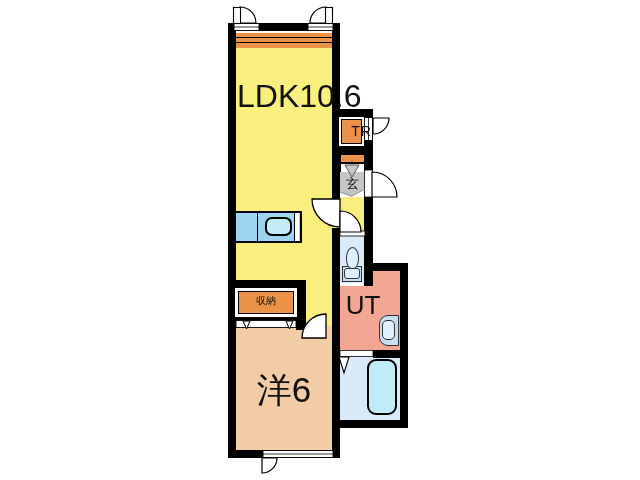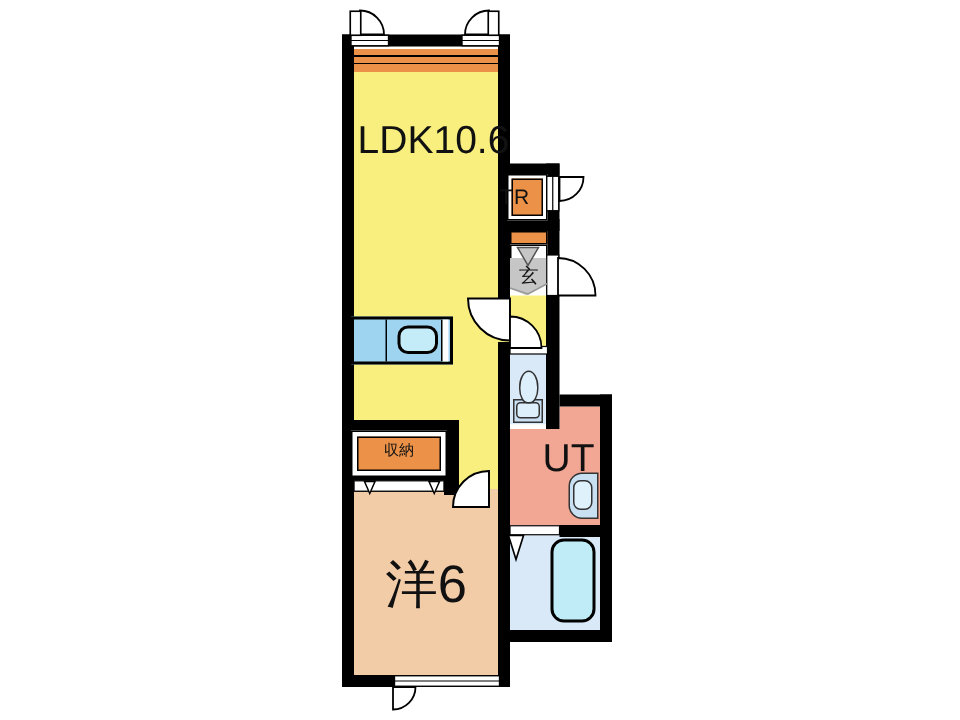--- a/index.html
+++ b/index.html
@@ -111,20 +111,20 @@
     <path d="M 326 338 L 326 314 A 24 24 0 0 0 302 338 Z" fill="#fff" stroke="#000" stroke-width="1.3"></path>
 
     <rect x="340" y="350.5" width="33" height="6" fill="#fff" stroke="#000" stroke-width="0.8"></rect>
     <polygon points="339,357 349,357 344,373" fill="#fff" stroke="#000" stroke-width="1.1"></polygon>
 
     <rect x="263" y="450.5" width="70" height="7" fill="#fff" stroke="#000" stroke-width="0.9"></rect>
     <line x1="263" y1="454" x2="333" y2="454" stroke="#000" stroke-width="0.8"></line>
     <path d="M 262 458 L 262 473 A 15 15 0 0 0 277 458 Z" fill="#fff" stroke="#000" stroke-width="1.2"></path>
   </svg>
 
-  <div class="label" style="left:237px;top:80px;width:104px;font-size:26px;">LDK10.6</div>
-  <div class="label" style="left:330px;top:124px;width:27px;font-size:14px;letter-spacing:1px;">TR</div>
+  <div class="label" style="left:237px;top:80px;width:104px;font-size:32px;">LDK10.6</div>
+  <div class="label" style="left:348px;top:124px;width:27px;font-size:14px;letter-spacing:1px;">TR</div>
   <div class="label" style="left:340px;top:177px;width:25px;font-size:13px;">玄</div>
   <div class="label" style="left:234px;top:296px;width:64px;font-size:10px;">収納</div>
-  <div class="label" style="left:340px;top:292px;width:46px;font-size:26px;padding-left:16px;">UT</div>
+  <div class="label" style="left:340px;top:292px;width:46px;font-size:26px;">UT</div>
   <div class="label" style="left:236px;top:372px;width:96px;font-size:35px;">洋6</div>
 
 </div>
 
 </body></html>

